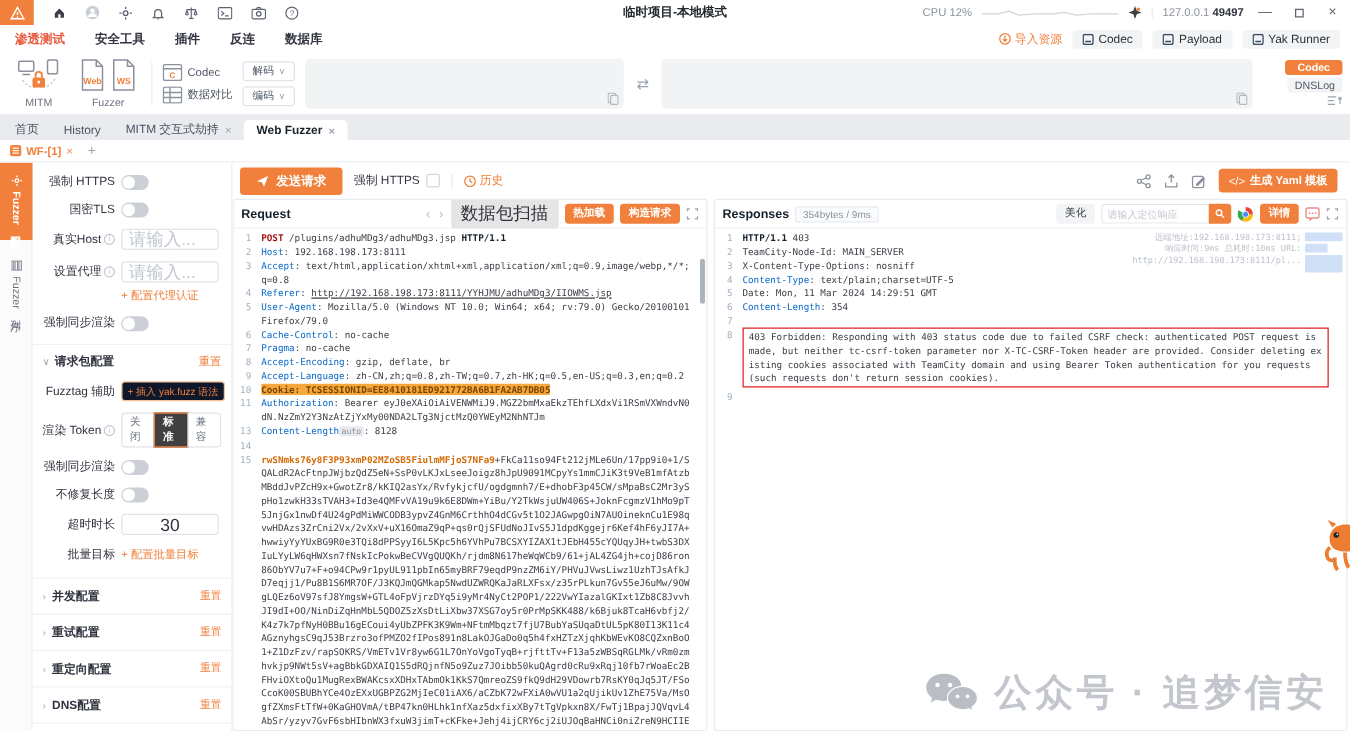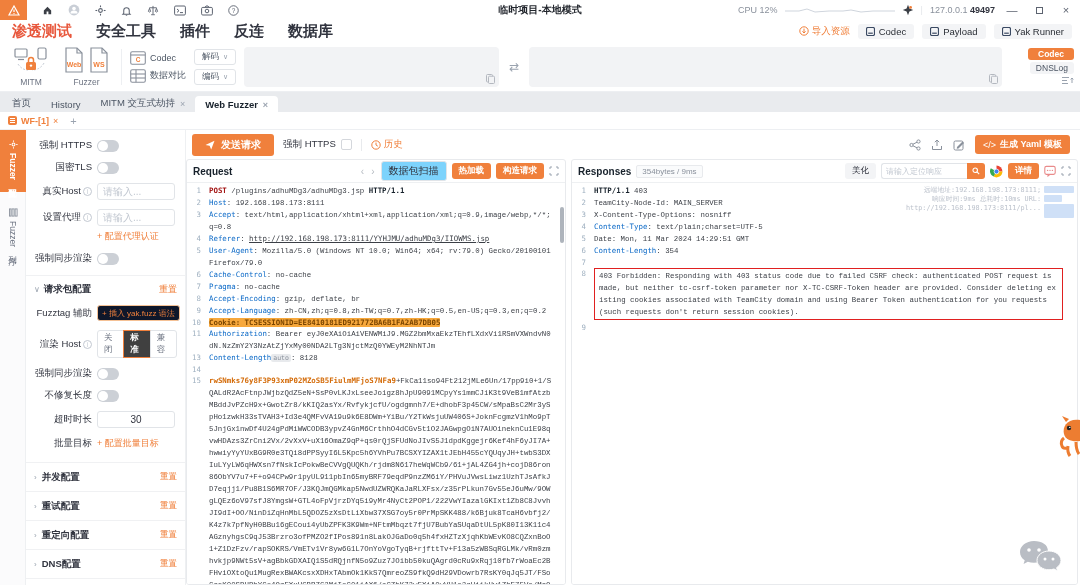--- a/index.html
+++ b/index.html
@@ -13,21 +13,21 @@
   .tb-icons { display:flex; gap:15px; margin-left:15px; align-items:center; }
   .tb-title { position:absolute; left:50%; transform:translateX(-50%); font-weight:bold; font-size:10px; color:#23272e; }
   .tb-right { margin-left:auto; display:flex; align-items:center; gap:7px; padding-right:4px; color:#8a919c; font-size:9px; }
   .spark { opacity:.8; }
   .winbtn { width:20px; height:16px; display:flex; align-items:center; justify-content:center; color:#5c6370; font-size:11px; }
   .maxbox { width:7px; height:7px; border:1px solid #5c6370; }
   .tb-ip b { color:#31343f; }
 
   
   .menurow { position:absolute; top:20px; left:0; right:0; height:22px; background:#fff; display:flex; align-items:center; z-index:29; }
-  .menu-item { padding:0 12px; font-size:15px; color:#31343f; font-weight:bold; cursor:pointer; }
+  .menu-item { padding:0 12px; font-size:10px; color:#31343f; font-weight:bold; cursor:pointer; }
   .menu-item.active { color:#e8583d; }
   .menurow-right { margin-left:auto; display:flex; align-items:center; gap:8px; padding-right:8px; }
   .importlink { color:#f0803c; font-size:9.5px; display:flex; align-items:center; gap:3px; }
   .chipbtn { background:#f3f4f6; border-radius:3px; padding:2px 8px; font-size:9.5px; color:#2b2f36; display:flex; align-items:center; gap:4px; }
 
   
   .toolstrip { position:absolute; top:42px; left:0; right:0; height:50px; background:#fff; border-bottom:1px solid #edeff2; display:flex; align-items:center; padding:4px 6px 4px 10px; gap:8px; z-index:28; }
   .tgroup { display:flex; flex-direction:column; align-items:center; justify-content:space-between; height:42px; padding:1px 4px; }
   .tlabel { font-size:8.5px; color:#6b7280; }
   .ticons { display:flex; gap:5px; align-items:center; }
@@ -60,21 +60,21 @@
   .vstrip { position:absolute; top:130px; bottom:0; left:0; width:26px; background:#fbfbfc; border-right:1px solid #eef0f2; z-index:25; display:flex; flex-direction:column; gap:6px; }
   .vtab { writing-mode:vertical-rl; text-orientation:mixed; display:flex; align-items:center; justify-content:center; gap:4px; font-size:8.5px; padding:10px 0; width:26px; color:#6b7280; }
   .vtab.active { background:#f0803c; color:#fff; font-weight:bold; }
 
   
   .sidebar { position:absolute; top:130px; bottom:0; left:26px; width:160px; background:#fff; border-right:1px solid #eef0f2; font-size:9.5px; overflow:hidden; z-index:24; }
   .srow { display:flex; align-items:center; gap:5px; margin:9px 8px 0 0; }
   .slabel { width:66px; text-align:right; flex:none; color:#31343f; display:inline-flex; justify-content:flex-end; align-items:center; gap:2px; }
   .toggle { width:22px; height:12px; border-radius:7px; background:#ccd0d6; position:relative; flex:none; }
   .toggle:before { content:""; position:absolute; width:10px; height:10px; border-radius:50%; background:#fff; top:1px; left:1px; }
-  .sinput { flex:1; margin-right:2px; height:17px; border:1px solid #e1e4e8; border-radius:3px; font-size:10px; color:#c2c8d1; padding:0 5px; display:flex; align-items:center; background:#fff; }
+  .sinput { flex:1; margin-right:2px; height:17px; border:1px solid #e1e4e8; border-radius:3px; font-size:14px; color:#c2c8d1; padding:0 5px; display:flex; align-items:center; background:#fff; }
   .sinput.value { color:#31343f; justify-content:center; }
   .slink { color:#f0803c; font-size:9px; }
   .info-i { width:9px; height:9px; border:1px solid #c2c8d1; border-radius:50%; color:#c2c8d1; font-size:6.5px; display:inline-flex; align-items:center; justify-content:center; flex:none; font-style:normal; }
   .sdivider { border-top:1px solid #f0f1f3; margin-top:10px; }
   .sechead { display:flex; align-items:center; padding:7px 8px 0 8px; gap:4px; }
   .sechead .chev { color:#9aa3af; font-size:8px; }
   .sechead .name { font-weight:bold; color:#31343f; }
   .sechead .rst { margin-left:auto; color:#f0803c; font-size:9px; }
   .fuzztag-chip { border:1px solid #f5c195; background:#0f172a; color:#f0803c; border-radius:3px; font-size:8px; padding:1.5px 4px; white-space:nowrap; }
   .segctl { display:flex; }
@@ -100,39 +100,39 @@
   .yamlbtn { background:#f0803c; color:#fff; border-radius:3px; font-size:9px; font-weight:bold; padding:3px 8px; display:flex; gap:4px; align-items:center; }
 
   .panels { position:absolute; top:29px; bottom:0; left:0; right:0; display:flex; gap:5px; padding-right:2px; }
   .panel { border:1px solid #e8eaed; border-radius:3px; background:#fff; display:flex; flex-direction:column; overflow:hidden; }
   .panel.request { flex:none; width:380px; }
   .panel.response { flex:1; }
   .phead { height:23px; flex:none; border-bottom:1px solid #eef0f2; display:flex; align-items:center; gap:5px; padding:0 6px; }
   .ptitle { font-weight:bold; font-size:10px; color:#17212b; }
   .ph-right { margin-left:auto; display:flex; align-items:center; gap:5px; }
   .navchev { color:#b6bbc2; font-size:10px; padding:0 1px; }
-  .whitechip { border:1px solid #e1e4e8; background:#7dd3fc; color:#31343f; border-radius:3px; font-size:10px; padding:2px 7px; }
+  .whitechip { border:1px solid #e1e4e8; background:#e5e5e5; color:#31343f; border-radius:3px; font-size:14px; padding:2px 7px; }
   .orangechip { background:#f0803c; color:#fff; border-radius:3px; font-size:8.5px; font-weight:bold; padding:2px 7px; }
   .sizebadge { border:1px solid #e8eaed; background:#fafbfc; color:#8a919c; border-radius:2px; font-size:8px; padding:1px 5px; }
   .greychip { background:#f3f4f6; color:#31343f; border-radius:3px; font-size:8.5px; padding:2px 7px; }
   .searchwrap { display:flex; align-items:center; }
   .searchinput { width:86px; height:16px; border:1px solid #e1e4e8; border-right:none; border-radius:3px 0 0 3px; font-size:8px; color:#31343f; padding:0 4px; outline:none; font-family:inherit; }
   .searchinput::placeholder { color:#c2c8d1; }
   .searchbtn { width:18px; height:16px; background:#f0803c; border-radius:0 3px 3px 0; display:flex; align-items:center; justify-content:center; }
 
   
   .editor { position:relative; flex:1; overflow:hidden; font-family:"DejaVu Sans Mono","Liberation Mono",monospace; font-size:7.4px; line-height:11px; color:#333; padding-top:2px; background:#fff; }
   .eline { display:flex; }
   .lnum { flex:none; width:22px; text-align:right; padding-right:8px; color:#9fb0c0; }
   .lcontent { flex:1; white-space:pre-wrap; word-break:break-all; padding-right:12px; min-height:11px; }
   .lcontent.redbox { border:1.5px solid #e02020; padding:1px 4px; margin-right:14px; margin-bottom:2px; }
   .sg-kw { color:#a31515; font-weight:bold; }
   .sg-v { color:#17212b; font-weight:bold; }
   .sg-hdr { color:#0b69c7; }
-  .sg-p { color:#3b3f46;font-family:Liberation Mono, monospace; }
+  .sg-p { color:#3b3f46; }
   .sg-link { color:#3b3f46; text-decoration:underline; }
   .sg-ck { background:#f7a83c; color:#7a4500; font-weight:bold; border-radius:1px; }
   .sg-tok { color:#d46b08; font-weight:bold; }
   .sg-chip { background:#e8eaed; color:#8a919c; border-radius:2px; padding:0 2px; font-size:6.5px; }
   .vscroll { position:absolute; right:1px; top:24px; width:4px; height:36px; background:#aeb4bc; border-radius:2px; }
   .resp-overlay { position:absolute; top:3px; right:36px; text-align:right; color:#bcc2cc; font-size:6.8px; line-height:9px; }
   .minimap { position:absolute; top:3px; right:3px; width:30px; display:flex; flex-direction:column; gap:2px; }
   .mmark { height:7px; background:#cfe0f7; border-radius:1px; }
   .mmark.small { width:60%; }
 
@@ -453,21 +453,21 @@
     <span class="chev">∨</span>
     <span class="name">请求包配置</span>
     <span class="rst">重置</span>
   </div>
   <div class="srow">
     <span class="slabel">Fuzztag 辅助</span>
     <span class="fuzztag-chip">+ 插入 yak.fuzz 语法</span>
   </div>
   <div class="srow">
     <span class="slabel">
-        <span>渲染 Host</span>
+        <span>渲染 Token</span>
         <span class="info-i">i</span>
       </span>
     <span class="segctl" id="render-segs">
         <span class="seg">关闭</span>
         <span class="seg active">标准</span>
         <span class="seg">兼容</span>
       </span>
   </div>
   <div class="srow">
     <span class="slabel">强制同步渲染</span>
@@ -744,20 +744,21 @@
       <g fill="#fff">
         <circle cx="11" cy="11" r="1.8"></circle>
         <circle cx="21" cy="11" r="1.8"></circle>
       </g>
       <path d="M31 12 c-6.6 0-12 4.2-12 9.4 s5.4 9.4 12 9.4 c1.8 0 3.5-.3 5-.8 l3.6 1.9 -1-3.2 c2.7-1.7 4.4-4.4 4.4-7.3 0-5.2-5.4-9.4-12-9.4 Z" fill="#b9bdc4" stroke="#fff" stroke-width="1"></path>
       <g fill="#fff">
         <circle cx="27" cy="20" r="1.5"></circle>
         <circle cx="35" cy="20" r="1.5"></circle>
       </g>
     </svg>
+  <span>公众号 · 追梦信安</span>
 </div>
 <div class="mascot">
   <svg width="26" height="50" viewBox="0 0 26 50">
       <path d="M26 8 C14 6 8 14 10 22 c1.5 6 8 8 16 7 Z" fill="#ed7d31"></path>
       <path d="M12 10 L8 4 L15 7 Z" fill="#ed7d31"></path>
       <circle cx="15" cy="16" r="2.2" fill="#222"></circle>
       <circle cx="15.8" cy="15.4" r="0.7" fill="#fff"></circle>
       <path d="M10 26 q-4 3 -2 8 q1 3 5 2" fill="none" stroke="#ed7d31" stroke-width="3"></path>
       <path d="M14 34 q-1 6 2 10" fill="none" stroke="#ed7d31" stroke-width="3"></path>
       <path d="M22 30 q0 8 3 12" fill="none" stroke="#ed7d31" stroke-width="3"></path>

